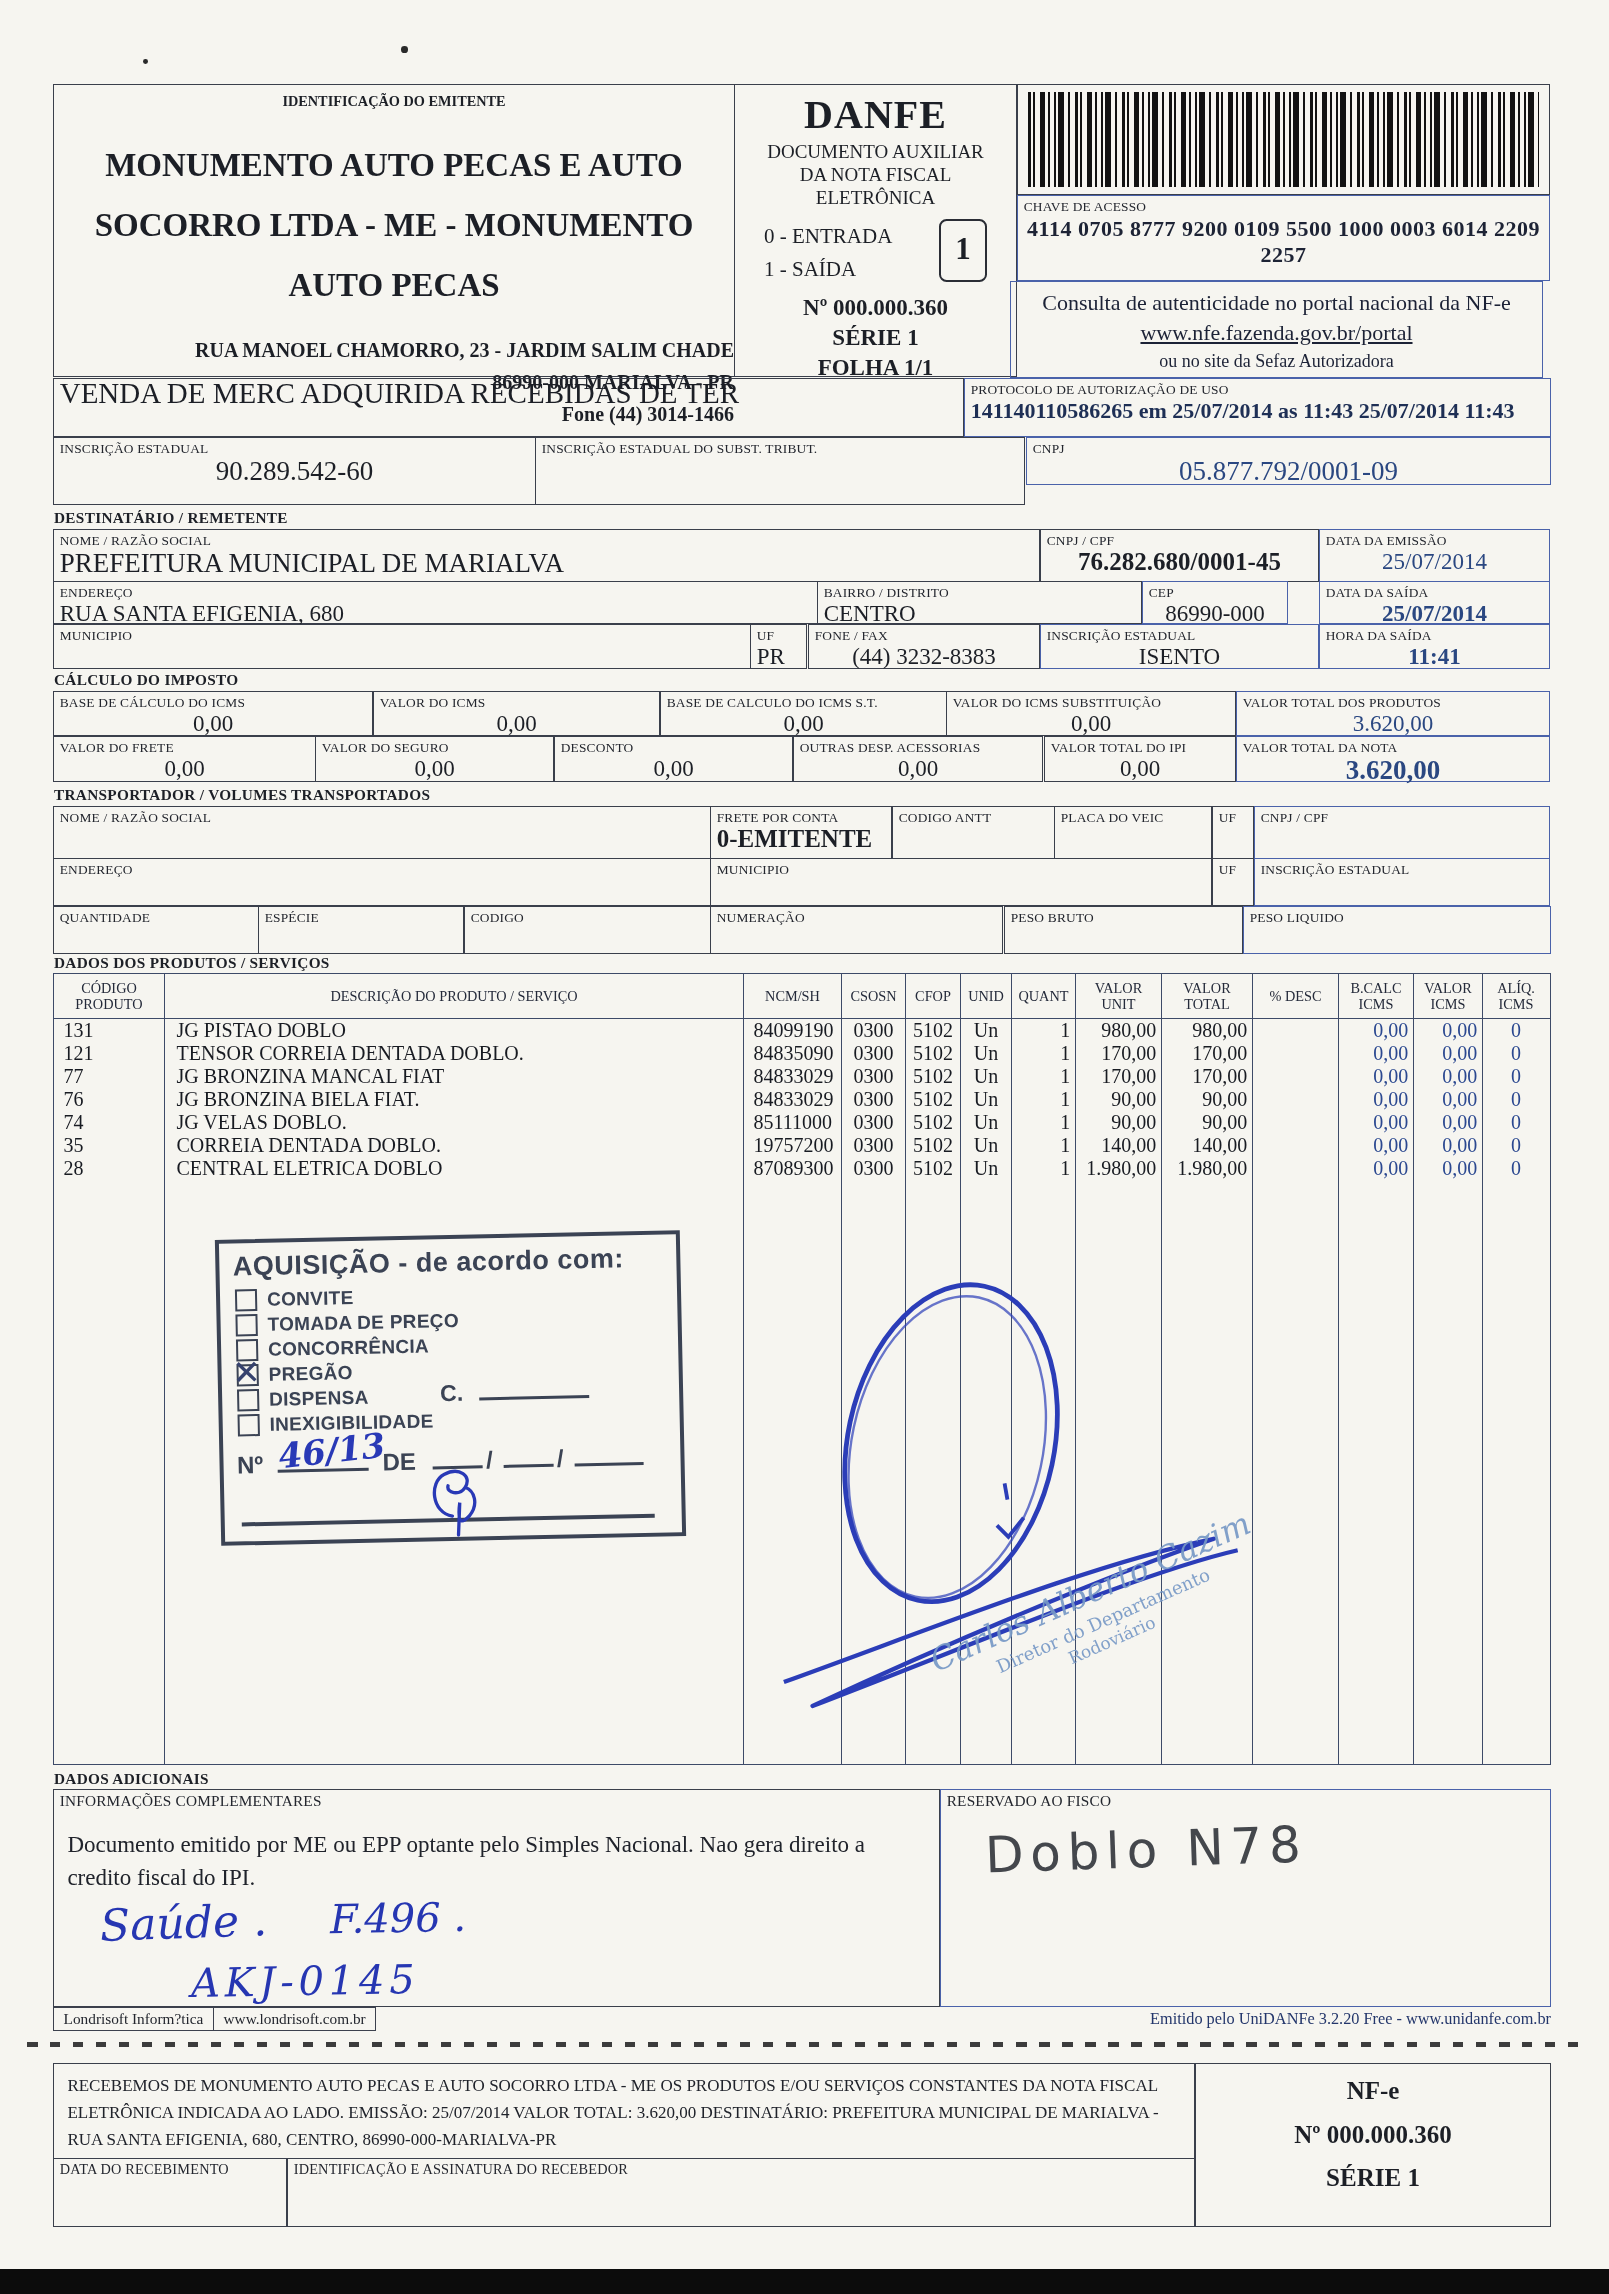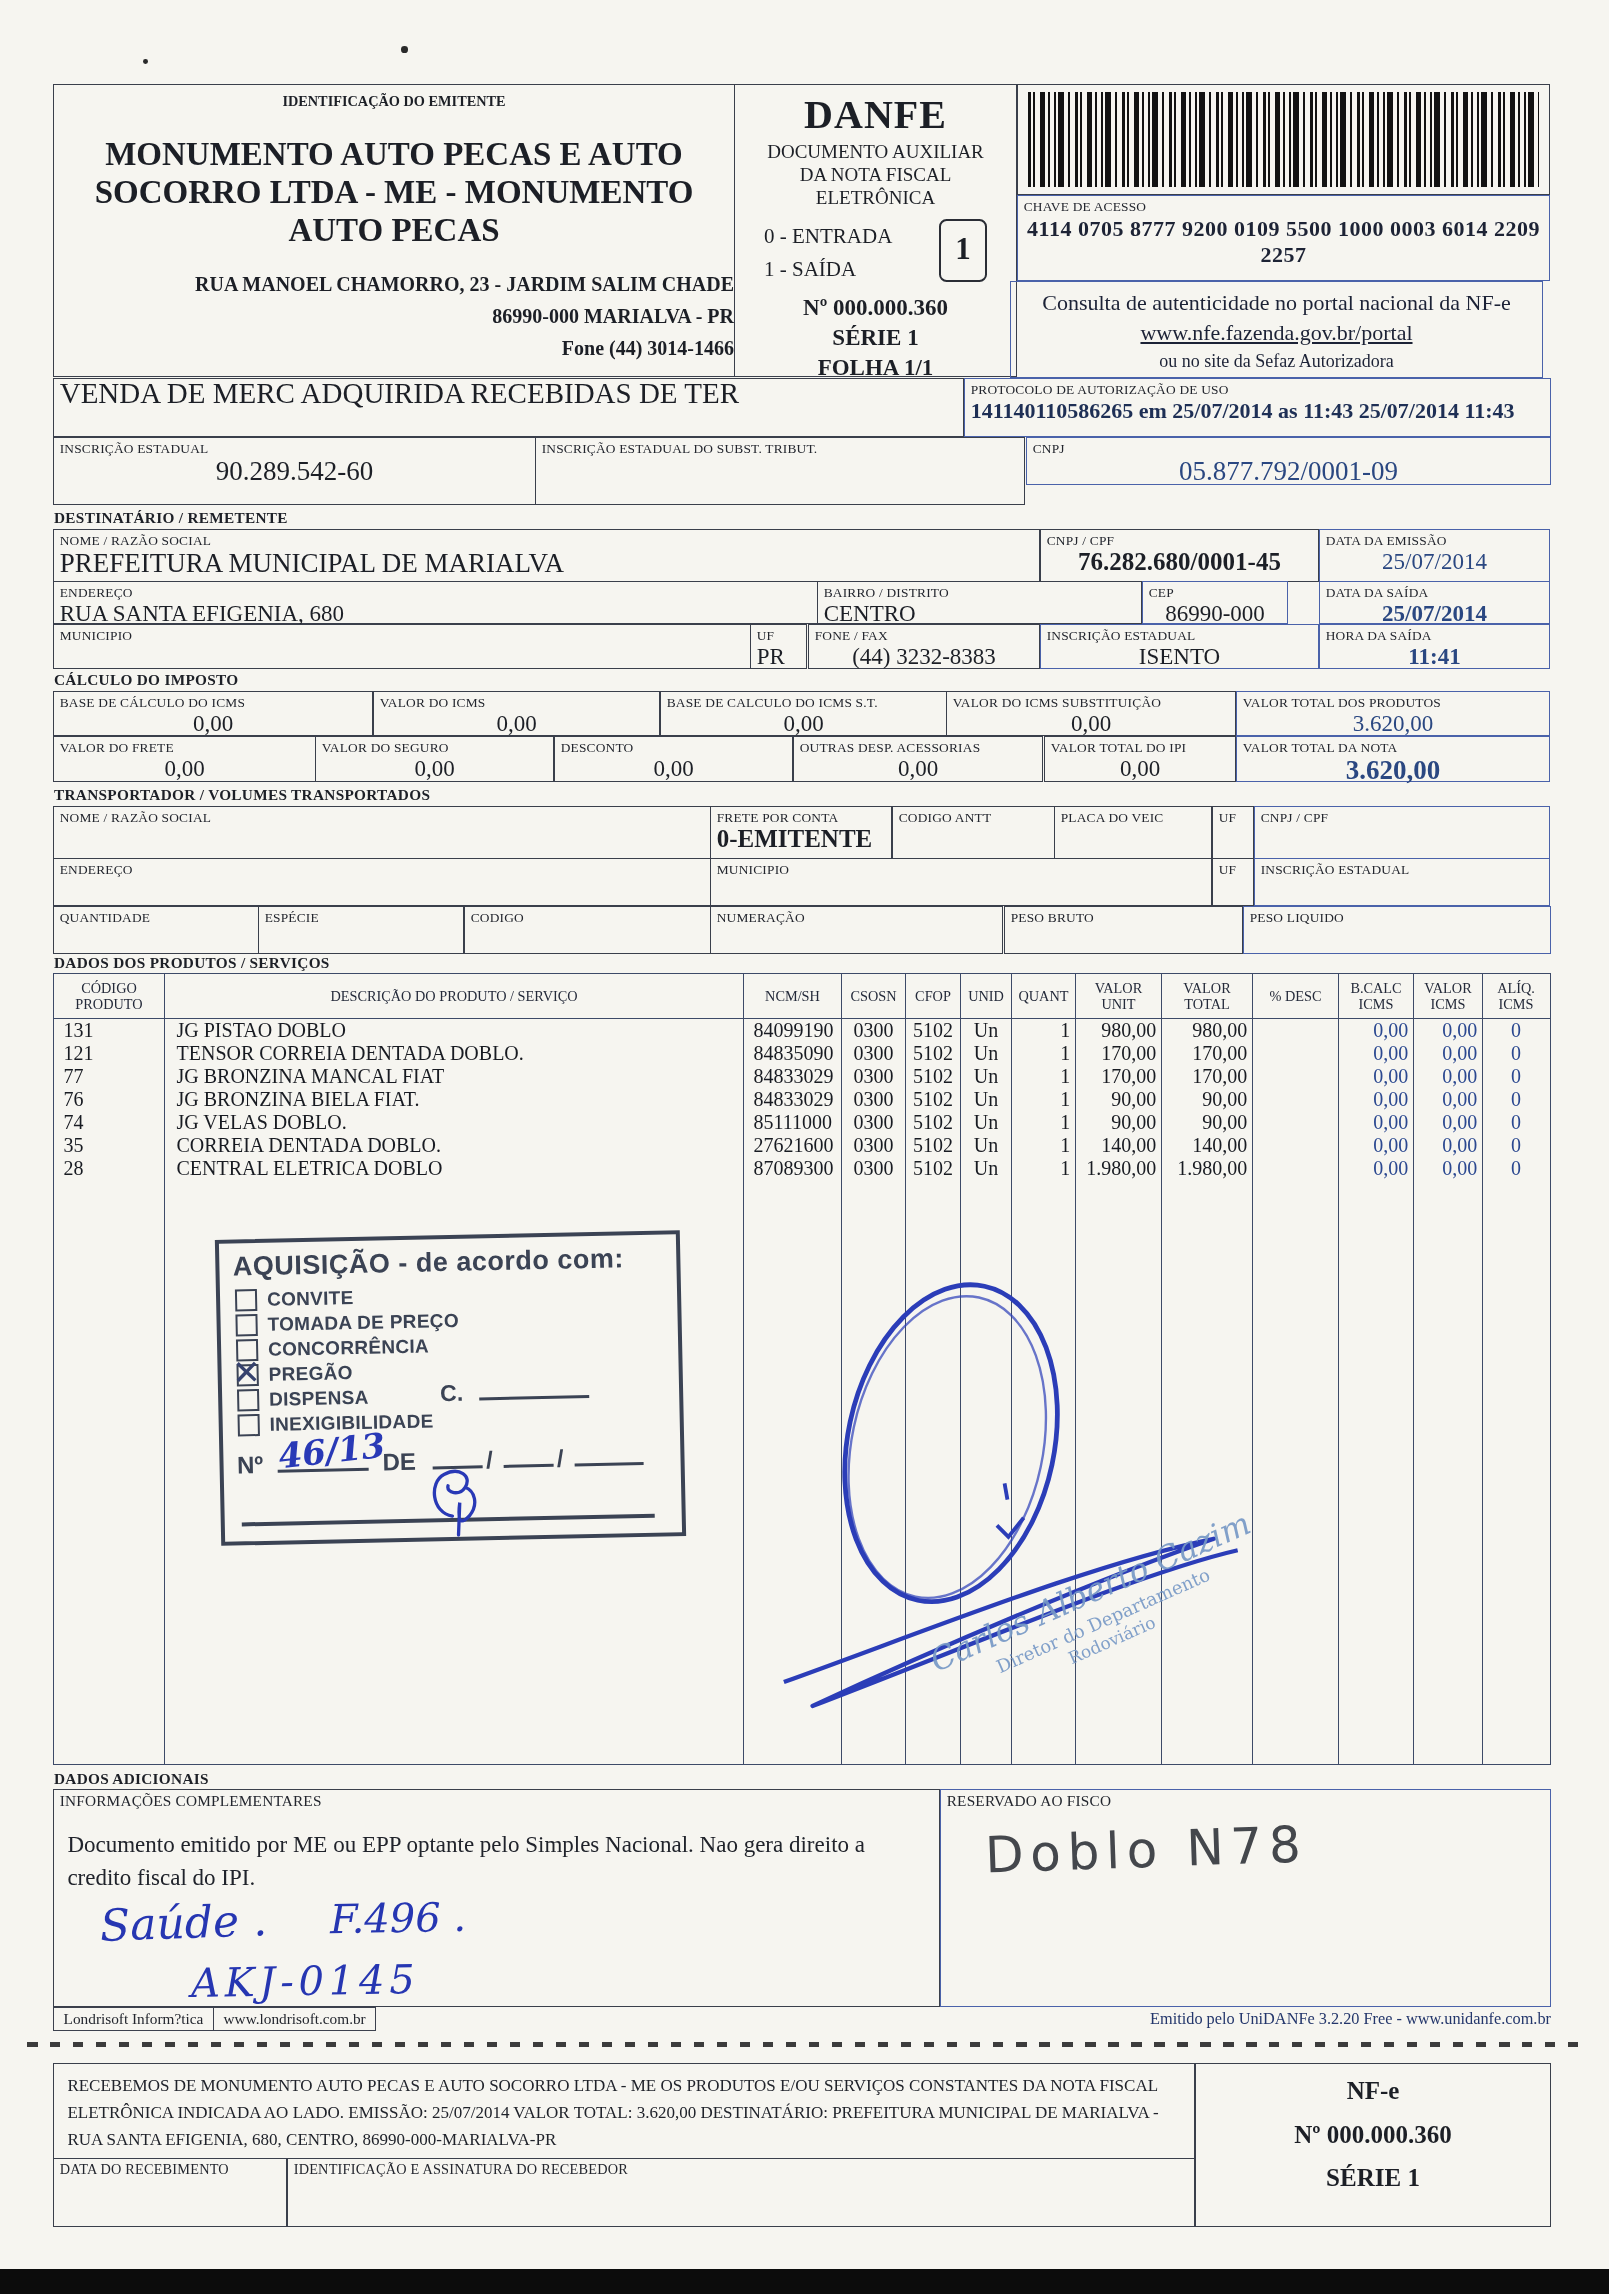--- a/index.html
+++ b/index.html
@@ -12,21 +12,21 @@
   .bb{border-color:#4a62aa}
   .lbl{font-size:13.4px;line-height:15.3px;padding:2.9px 5.7px 0;color:#23262e;letter-spacing:0.2px}
   .slabel{position:absolute;font-size:15.3px;font-weight:bold;color:#1d2027;letter-spacing:0.3px}
   .val{font-size:23px;line-height:26px;padding:1px 5.7px 0}
   .c{text-align:center}.b{font-weight:bold}
   .tv{color:#2a4781}
   .big{font-size:27px;line-height:29px}
 
   
   .issuer-label{font-size:14.3px;font-weight:bold;text-align:center;padding-top:7.6px}
-  .issuer-name{font-size:33px;font-weight:bold;text-align:center;line-height:38px;margin-top:25px;white-space:pre-line}
+  .issuer-name{font-size:33px;font-weight:bold;text-align:center;line-height:60px;margin-top:25px;white-space:pre-line}
   .issuer-addr{font-size:20px;font-weight:bold;text-align:right;line-height:32px;margin-top:19px;white-space:pre-line}
 
   
   .danfe-title{font-size:40px;font-weight:bold;text-align:center;margin-top:5.7px;letter-spacing:1px}
   .danfe-sub{font-size:19px;text-align:center;line-height:23px;white-space:pre-line;margin-top:1.9px}
   .danfe-es{font-size:21px;margin:11.5px 0 0 29px;line-height:32.5px}
   .tipo-box{position:absolute;right:29px;top:134px;width:44px;height:59px;border:2.9px solid #2a2d35;border-radius:7.6px;font-size:31px;font-weight:bold;text-align:center;line-height:55px}
   .danfe-num{font-size:23px;font-weight:bold;text-align:center;margin-top:7.6px;line-height:30px}
 
   
@@ -415,21 +415,21 @@
     <div class="pcell c5 k-unid">Un</div>
     <div class="pcell c6 k-quant">1</div>
     <div class="pcell c7 k-vunit">90,00</div>
     <div class="pcell c8 k-vtotal">90,00</div>
     <div class="pcell c9 k-pdesc"></div>
     <div class="pcell c10 k-bcalc">0,00</div>
     <div class="pcell c11 k-vicms">0,00</div>
     <div class="pcell c12 k-aliq">0</div>
     <div class="pcell c0 k-codigo">35</div>
     <div class="pcell c1 k-descricao">CORREIA DENTADA DOBLO.</div>
-    <div class="pcell c2 k-ncm">27621600</div>
+    <div class="pcell c2 k-ncm">19757200</div>
     <div class="pcell c3 k-csosn">0300</div>
     <div class="pcell c4 k-cfop">5102</div>
     <div class="pcell c5 k-unid">Un</div>
     <div class="pcell c6 k-quant">1</div>
     <div class="pcell c7 k-vunit">140,00</div>
     <div class="pcell c8 k-vtotal">140,00</div>
     <div class="pcell c9 k-pdesc"></div>
     <div class="pcell c10 k-bcalc">0,00</div>
     <div class="pcell c11 k-vicms">0,00</div>
     <div class="pcell c12 k-aliq">0</div>

